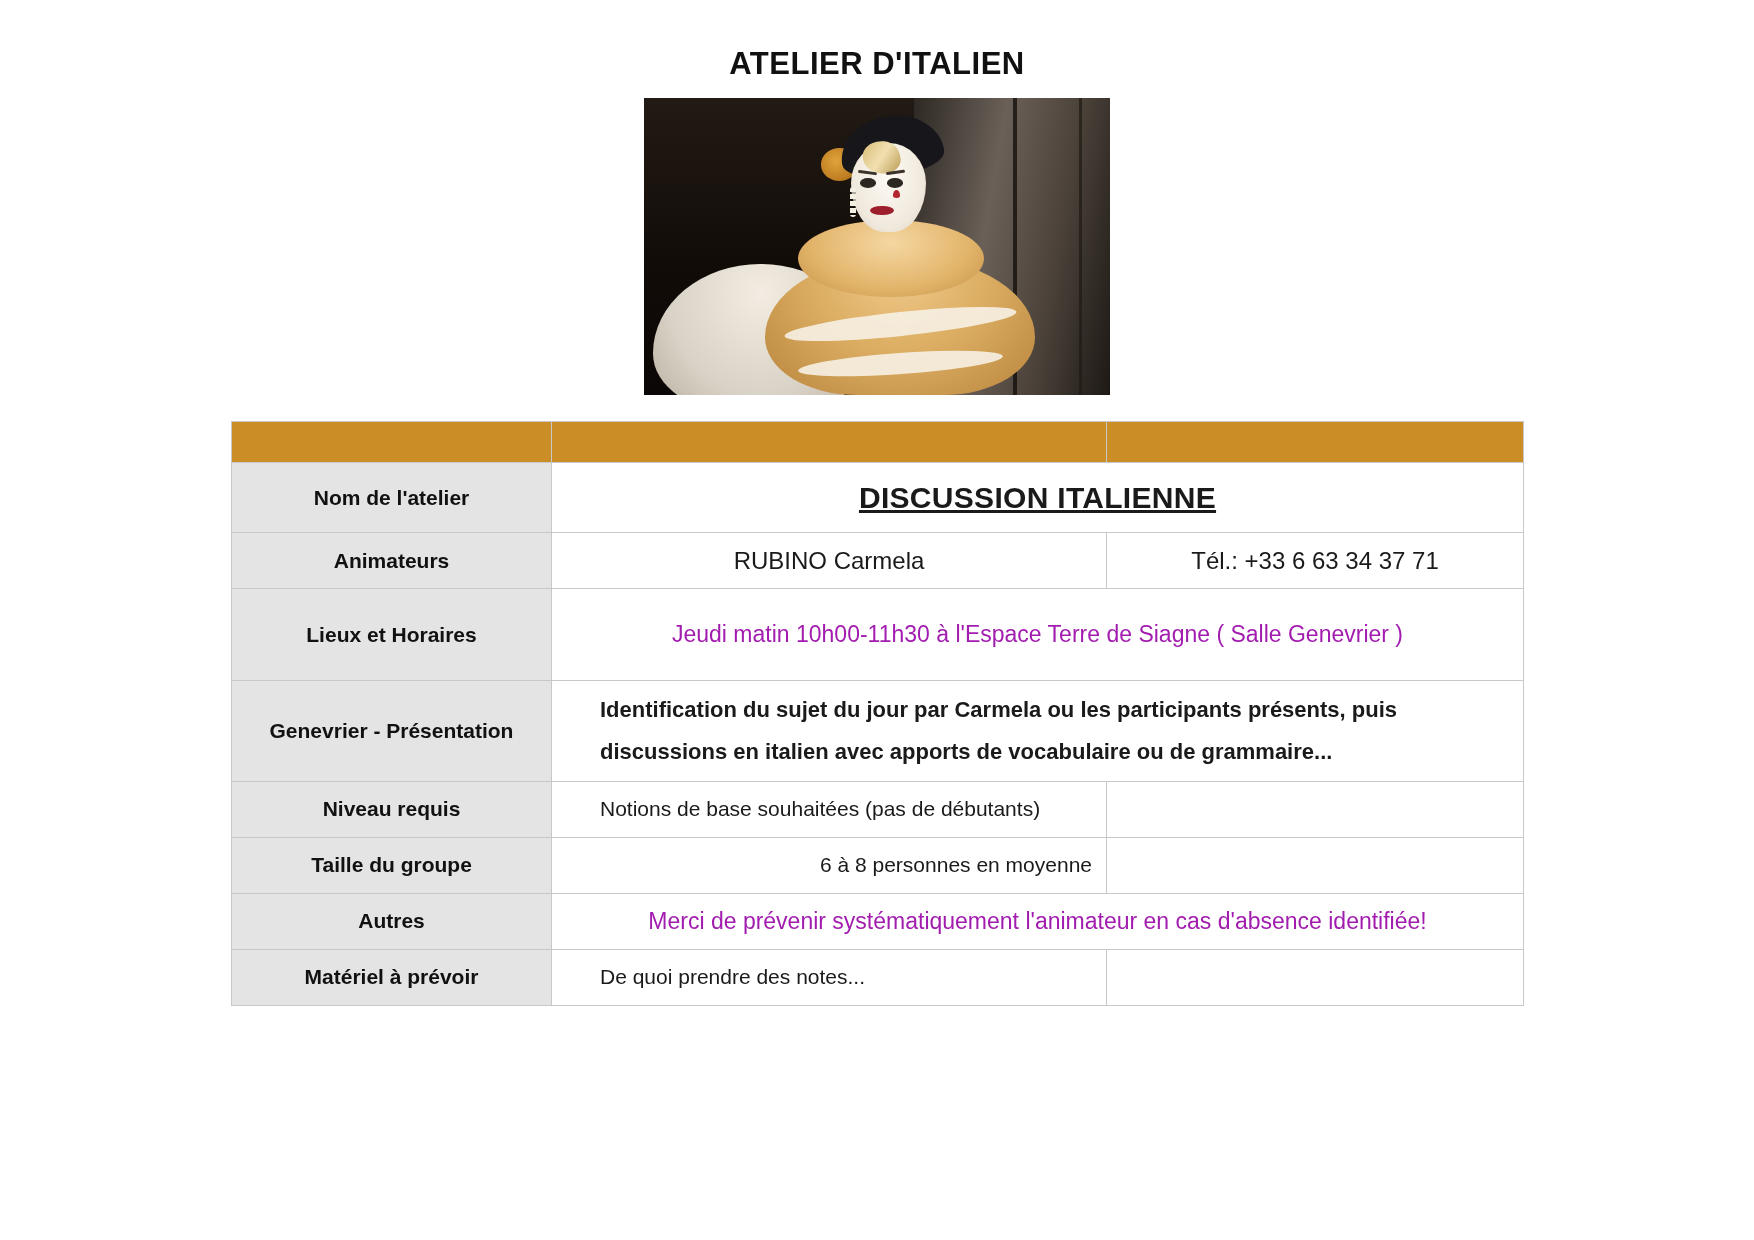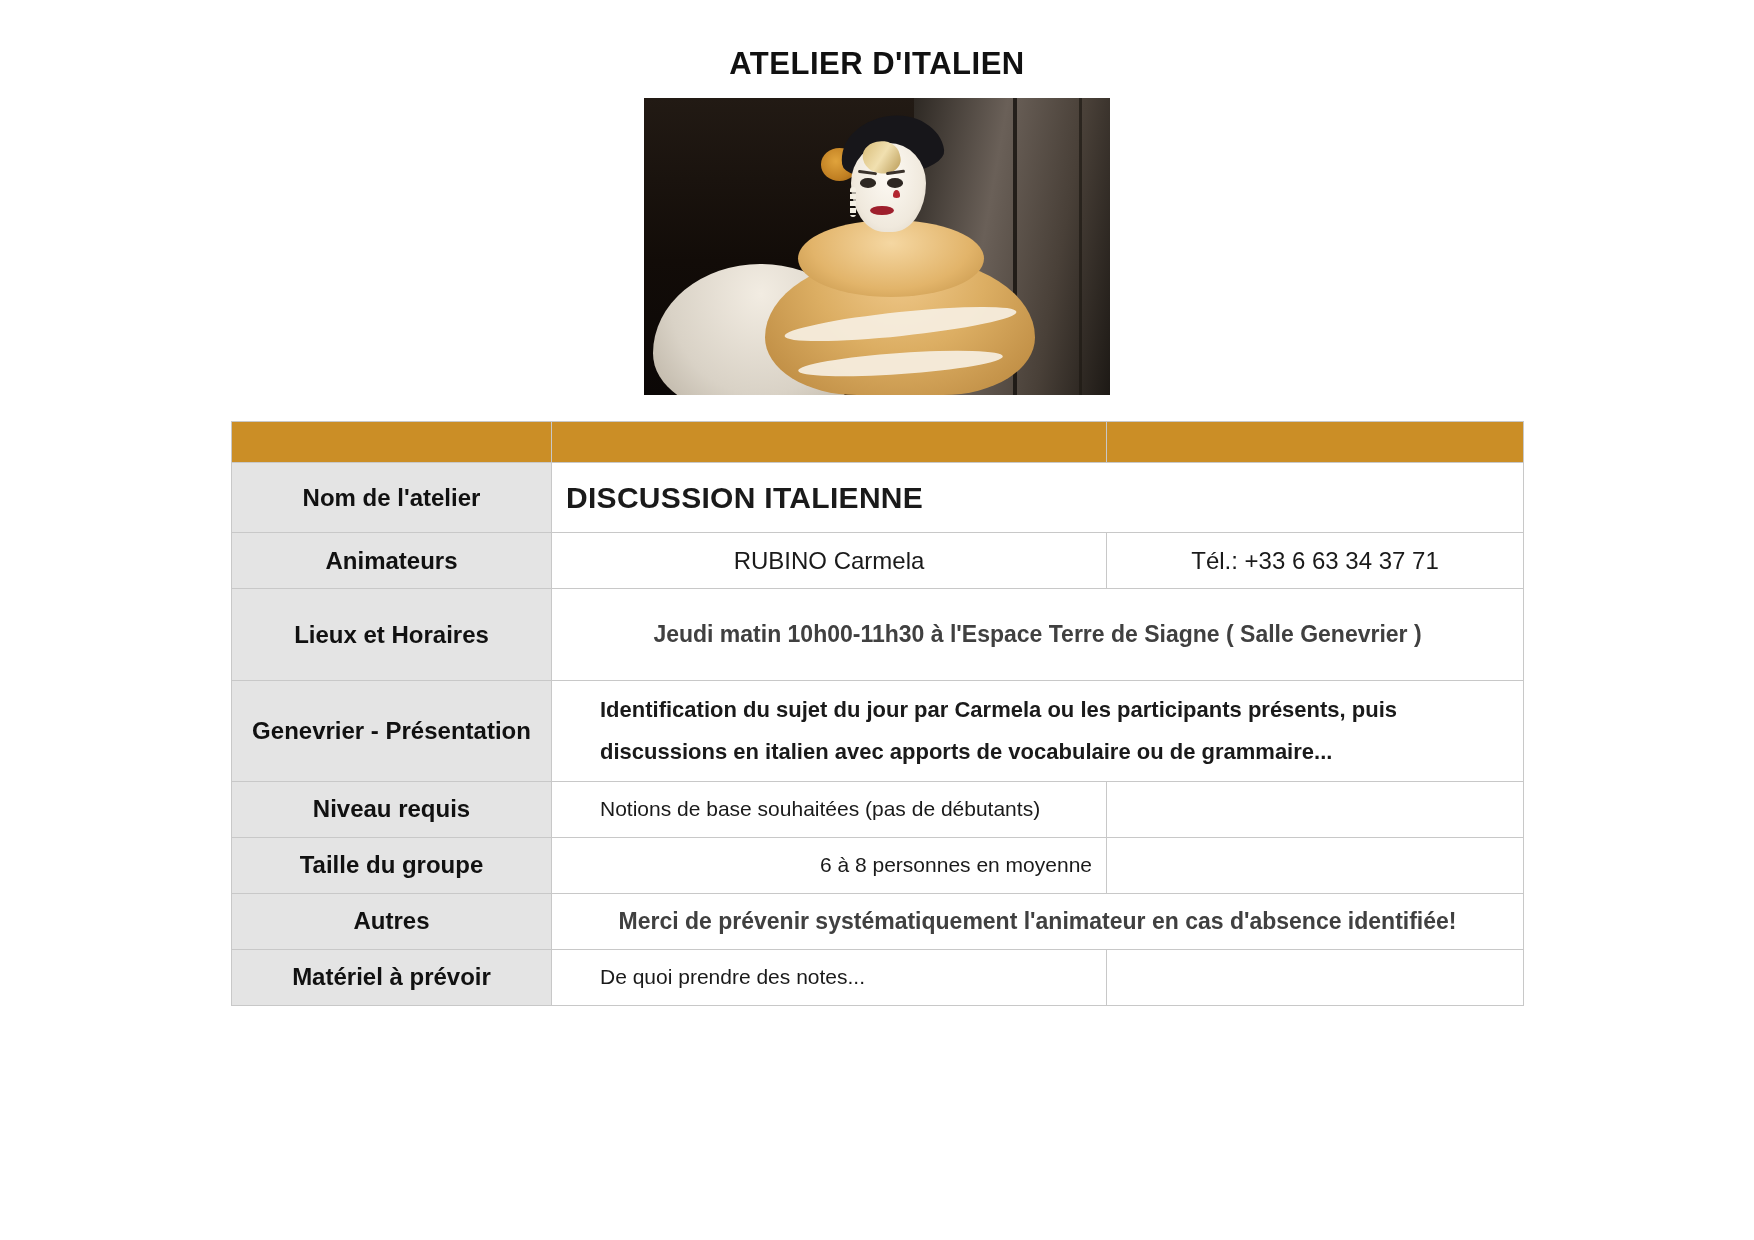--- a/index.html
+++ b/index.html
@@ -171,53 +171,55 @@
     background: #cb8e26;
     height: 38px;
     border-color: #cb8e26;
   }
 
   .lbl {
     width: 320px;
     background: #e4e4e4;
     text-align: center;
     font-weight: bold;
-    font-size: 24px;
+    font-size: 21px;
     color: #111;
     padding: 13px 6px;
   }
 
   .val {
     background: #ffffff;
     padding: 8px 14px;
     font-size: 21px;
     color: #1a1a1a;
   }
 
   .val-center { text-align: right; }
 
   .big-title {
     font-size: 30px;
     font-weight: bold;
+    text-align: center;
     letter-spacing: 0.3px;
+    text-decoration: underline;
   }
 
   .sub-center {
     font-size: 24px;
     text-align: center;
   }
 
   .red {
     color: #a81f23;
     font-weight: bold;
   }
 
   .red-center {
-    color: #404040;
-    font-weight: bold;
+    color: #a21caf;
+    font-weight: normal;
     font-size: 23px;
     text-align: center;
   }
 
   .desc-line {
     font-size: 22px;
     font-weight: bold;
     color: #1a1a1a;
     line-height: 1.9;
   }

